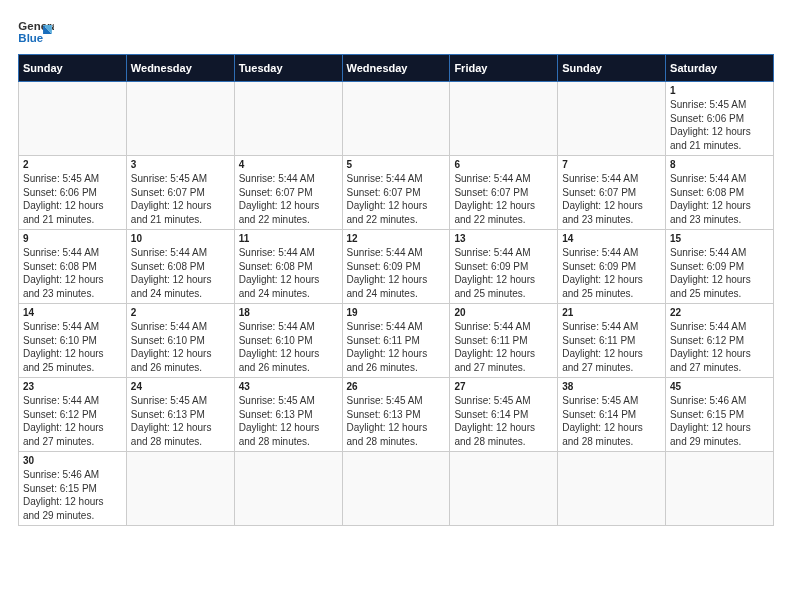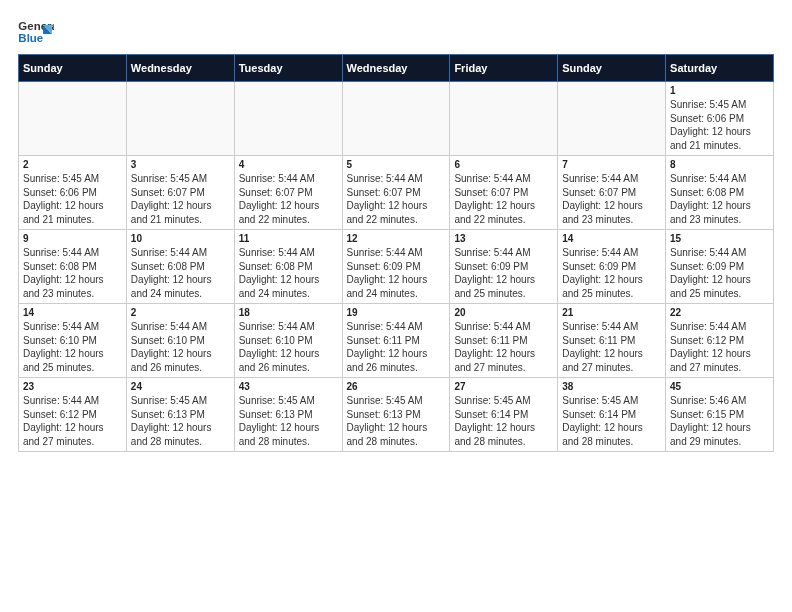--- a/index.html
+++ b/index.html
@@ -329,15 +329,30 @@
 and 28 minutes.</div>
           </td>
           <td>
             <span class="day-num">45</span>
             <div class="day-info" style="white-space: pre-line;">Sunrise: 5:46 AM
 Sunset: 6:15 PM
 Daylight: 12 hours
 and 29 minutes.</div>
           </td>
         </tr>
+        <tr>
+          <td>
+            <span class="day-num">30</span>
+            <div class="day-info" style="white-space: pre-line;">Sunrise: 5:46 AM
+Sunset: 6:15 PM
+Daylight: 12 hours
+and 29 minutes.</div>
+          </td>
+          <td class="empty"></td>
+          <td class="empty"></td>
+          <td class="empty"></td>
+          <td class="empty"></td>
+          <td class="empty"></td>
+          <td class="empty"></td>
+        </tr>
       </tbody>
   </table>
 </div>
 
 </body></html>

